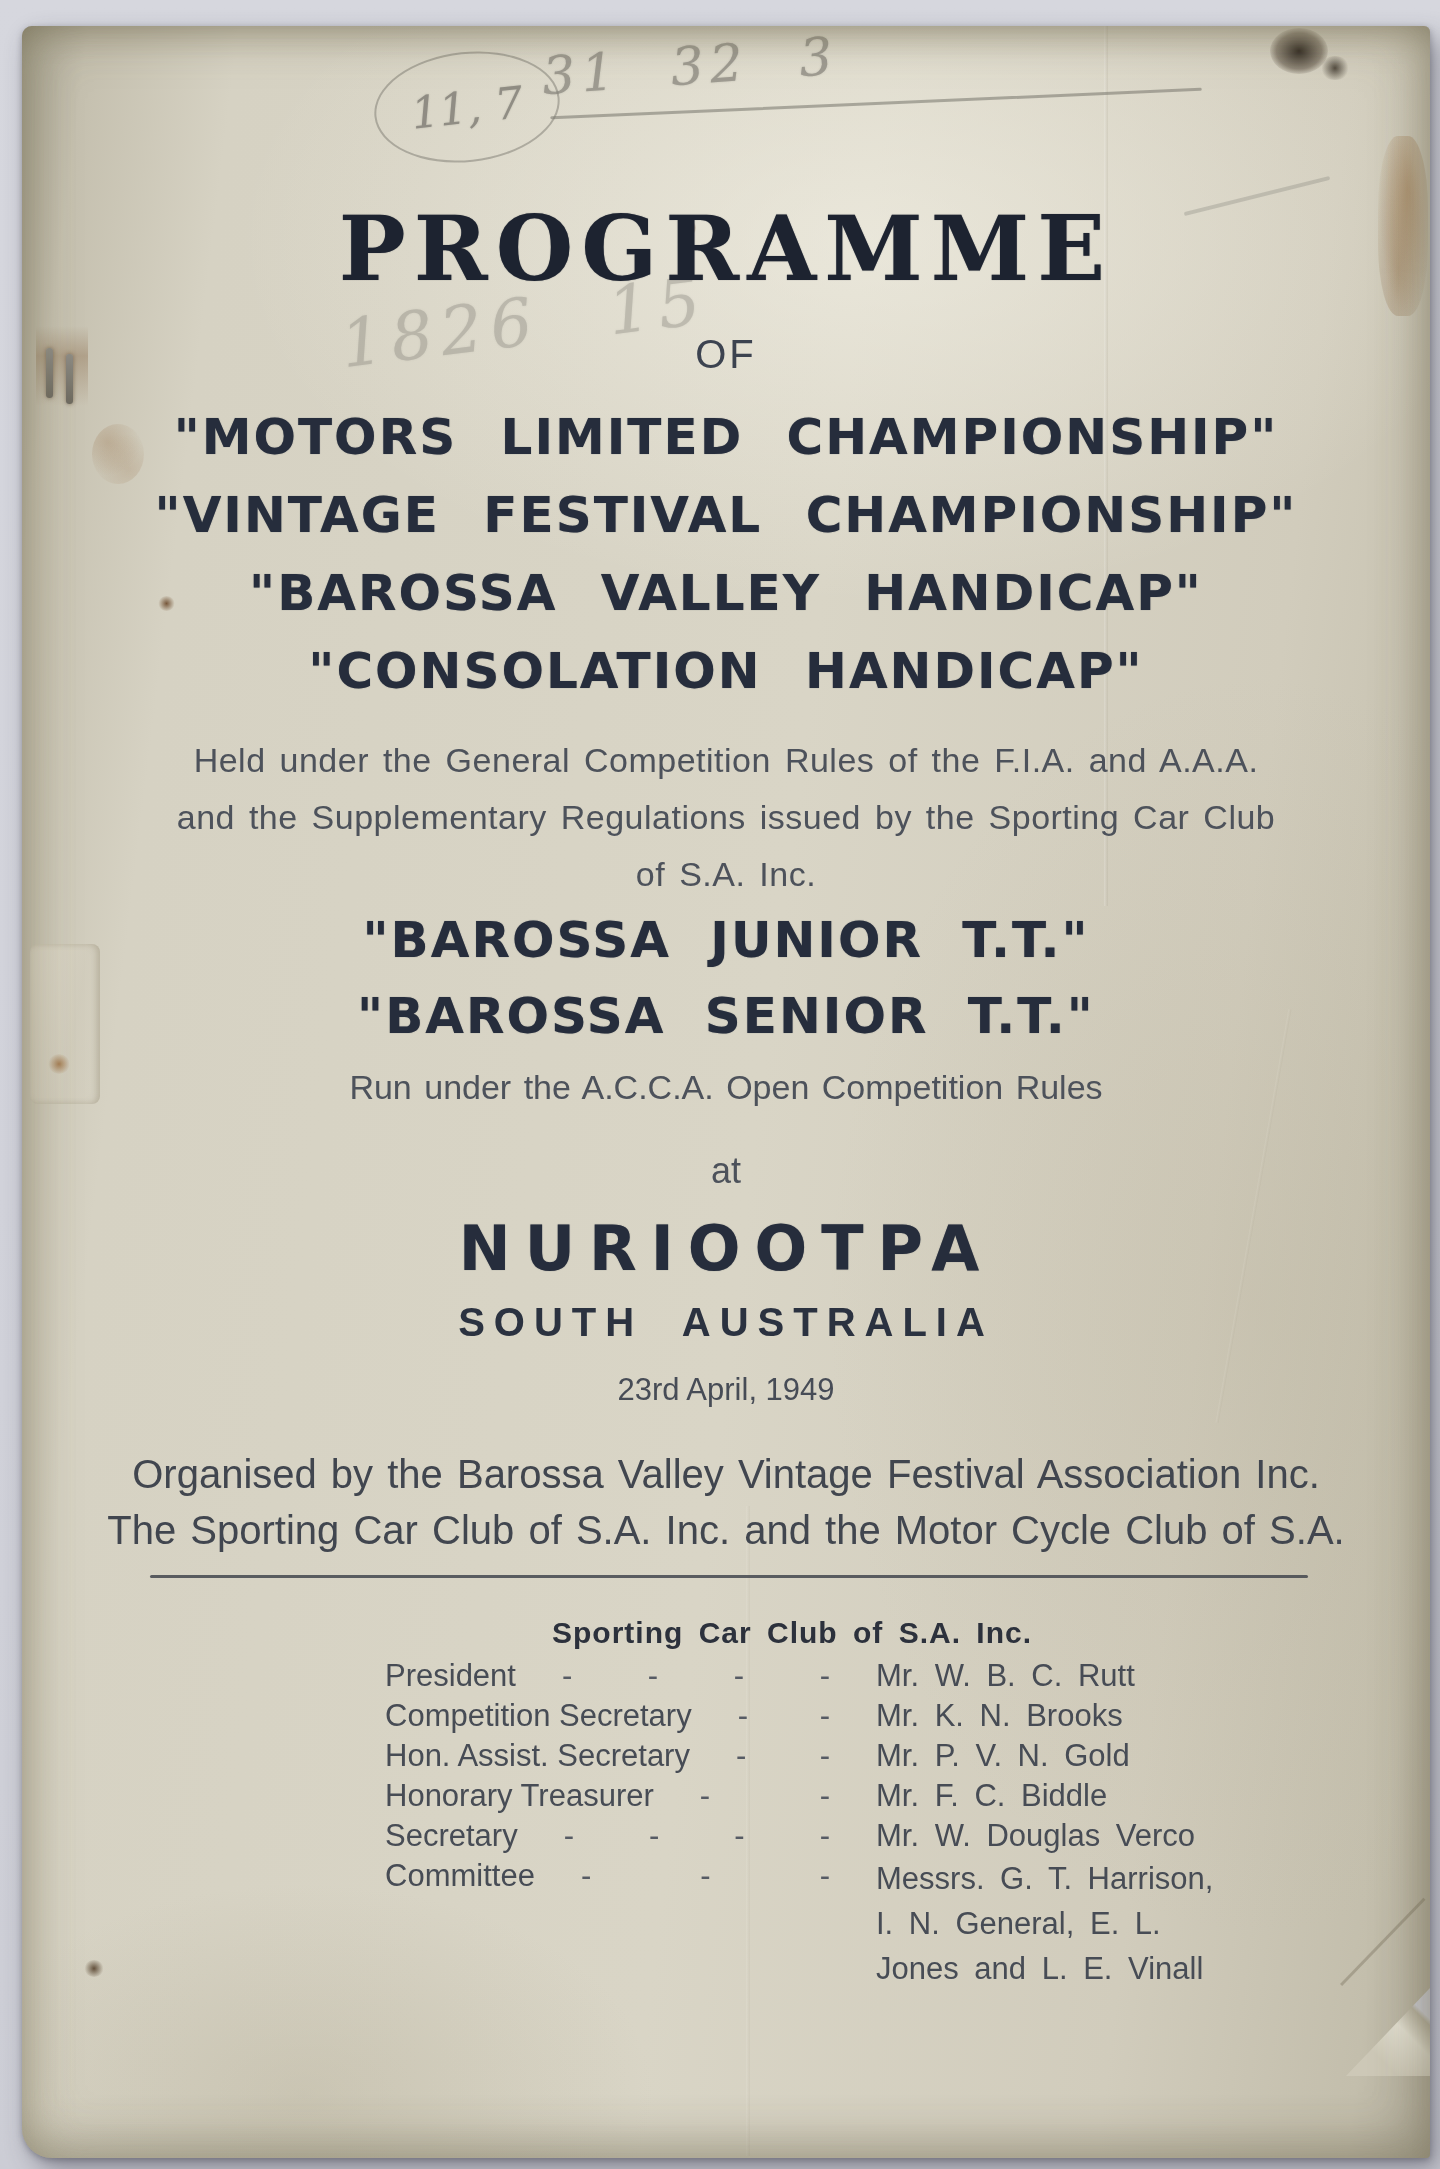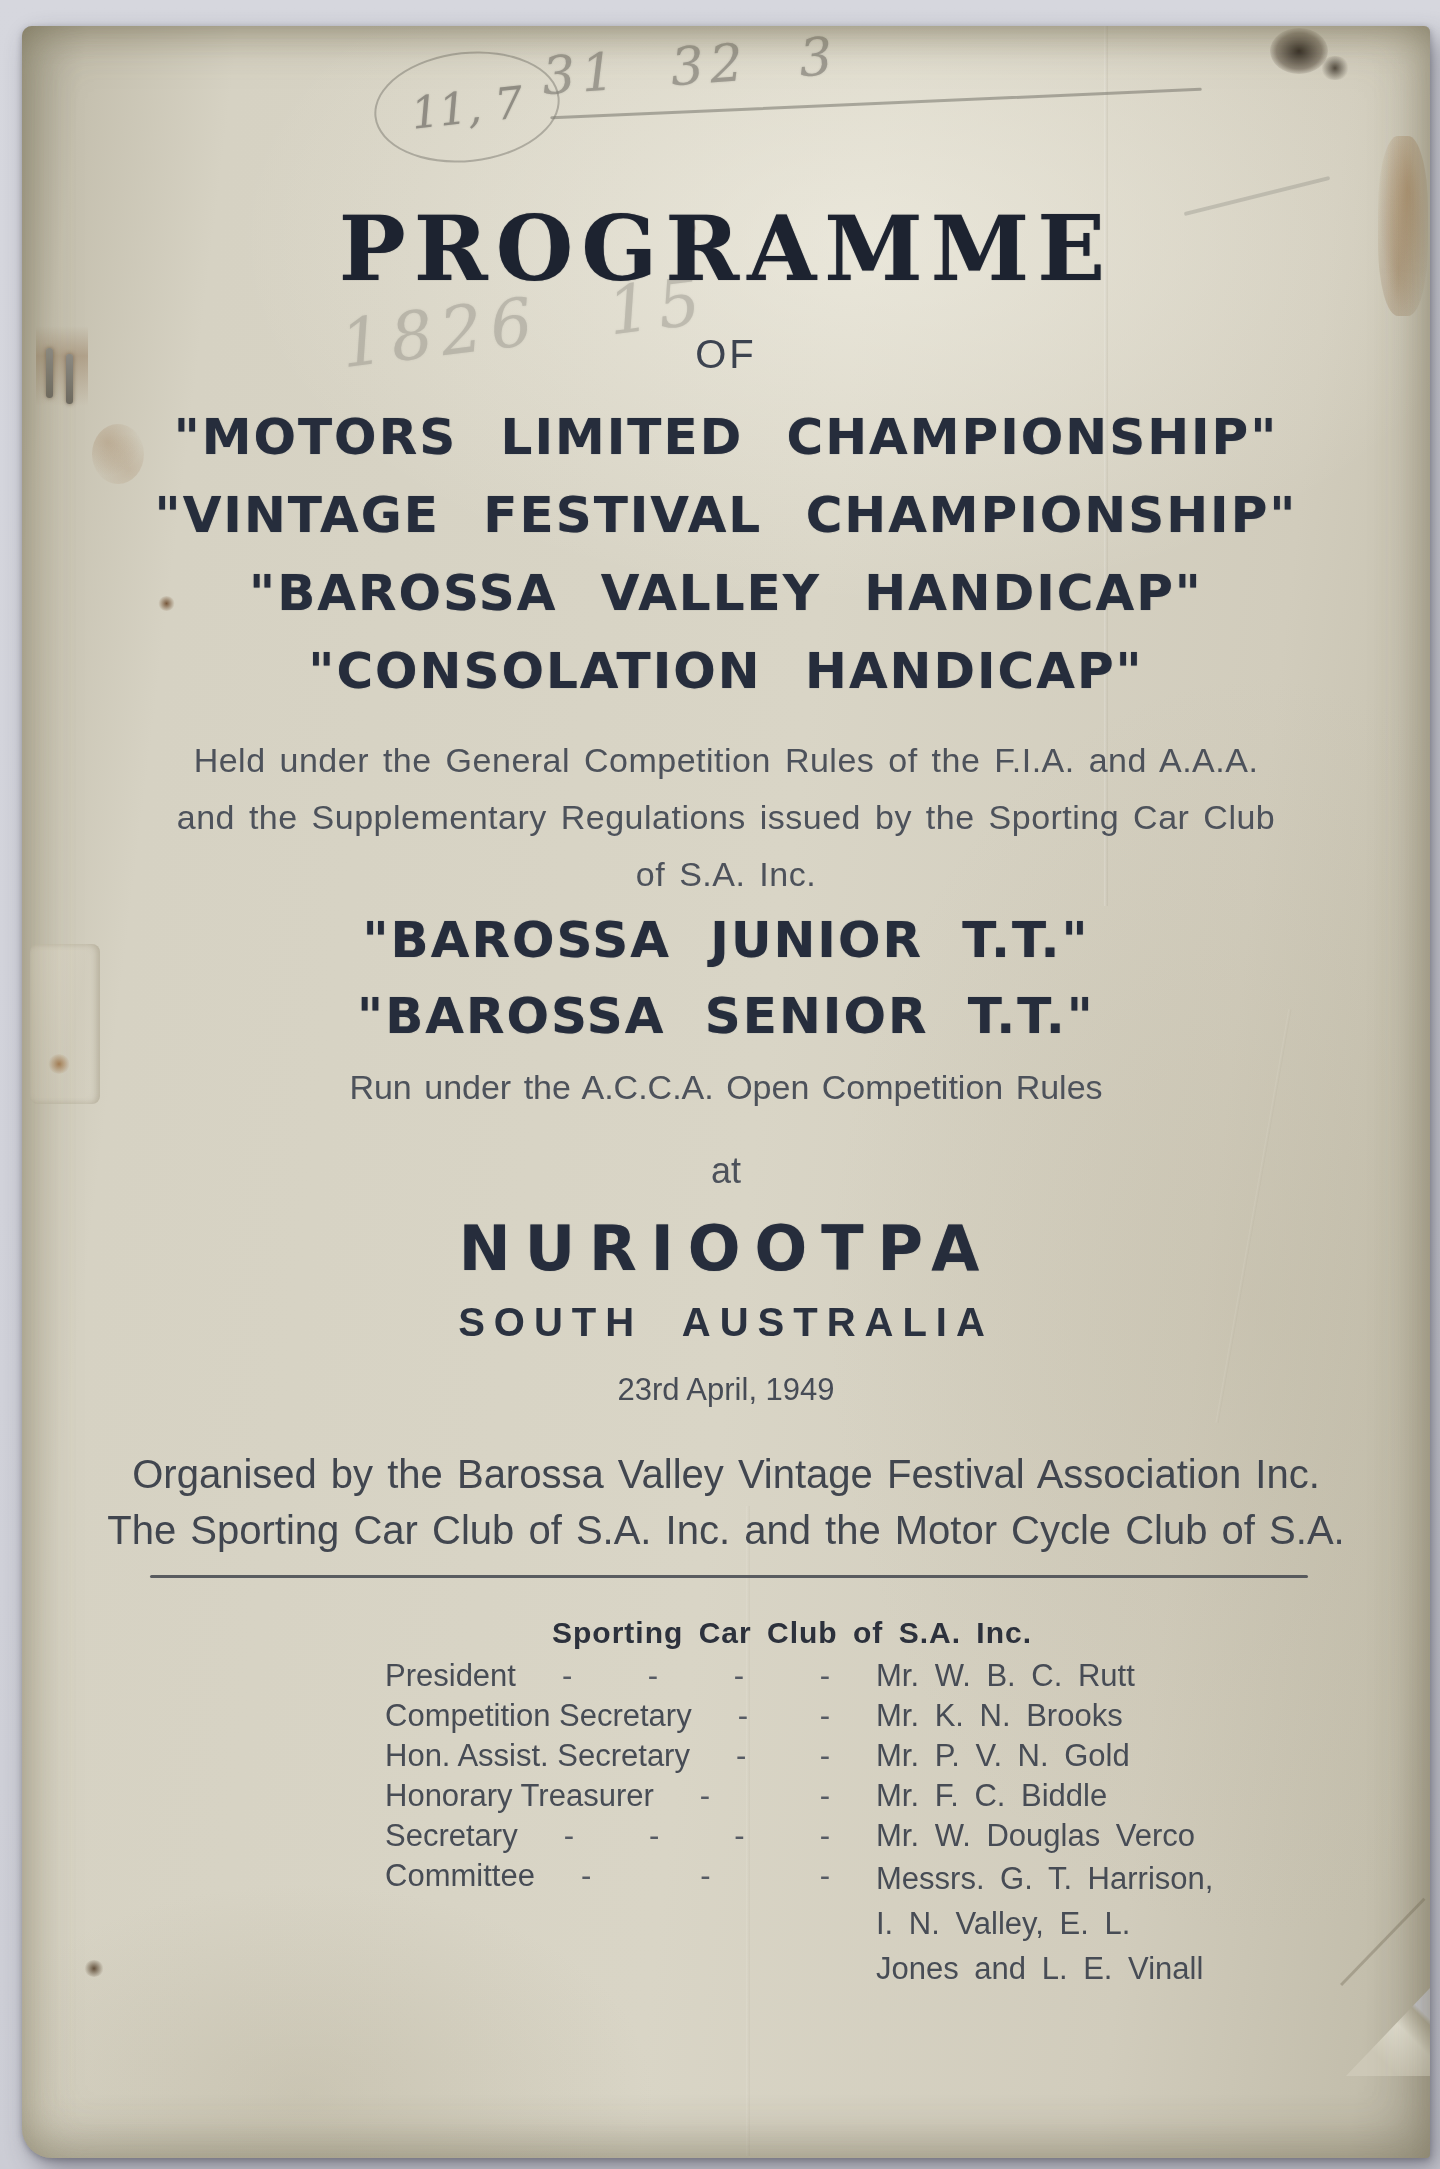--- a/index.html
+++ b/index.html
@@ -251,20 +251,20 @@
         <div class="row-left">
           <span class="row-label">Committee</span>
           <span class="dashes">
               <span>-</span>
               <span>-</span>
               <span>-</span>
             </span>
         </div>
         <div class="row-value">
           <div>Messrs. G. T. Harrison,</div>
-          <div>I. N. Valley, E. L.</div>
+          <div>I. N. General, E. L.</div>
           <div>Jones and L. E. Vinall</div>
         </div>
       </div>
     </div>
 
   </div>
 </div>
 
 </body></html>

